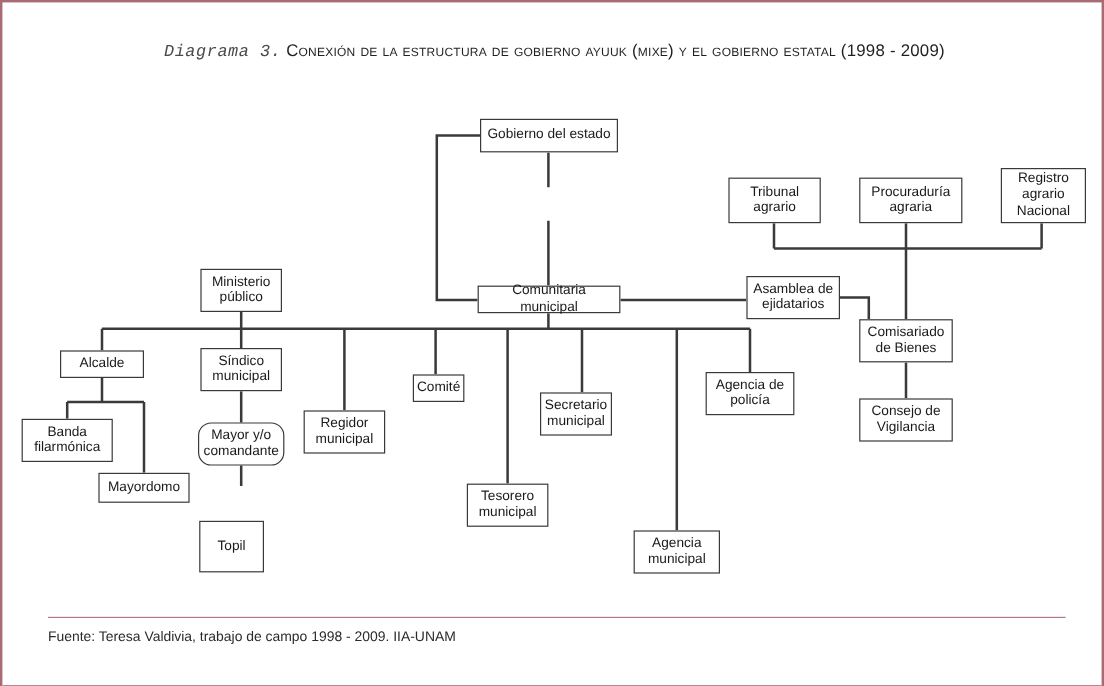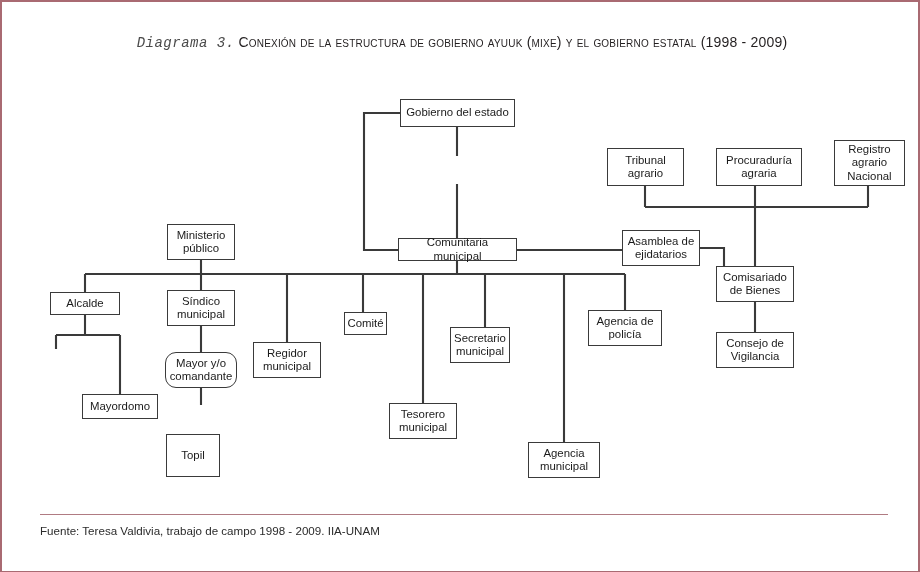--- a/index.html
+++ b/index.html
@@ -167,20 +167,22 @@
 de Bienes</div>
 
   <div class="node" style="left:714px; top:330px; width:78px; height:36px; white-space:pre-line;">Consejo de
 Vigilancia</div>
 
   <div class="node" style="left:48px; top:290px; width:70px; height:23px;">Alcalde</div>
 
   <div class="node" style="left:165px; top:288px; width:68px; height:36px; white-space:pre-line;">Síndico
 municipal</div>
 
+  <div class="node" style="left:16px; top:347px; width:76px; height:36px; white-space:pre-line;">Banda
+filarmónica</div>
 
   <div class="node" style="left:80px; top:392px; width:76px; height:25px;">Mayordomo</div>
 
   <div class="node" style="left:163px; top:350px; width:72px; height:36px; white-space:pre-line;border-radius:11px;">Mayor y/o
 comandante</div>
 
   <div class="node" style="left:164px; top:403px; width:54px; height:43px;margin-top:29px;">Topil</div>
 
   <div class="node" style="left:251px; top:340px; width:68px; height:36px; white-space:pre-line;">Regidor
 municipal</div>

